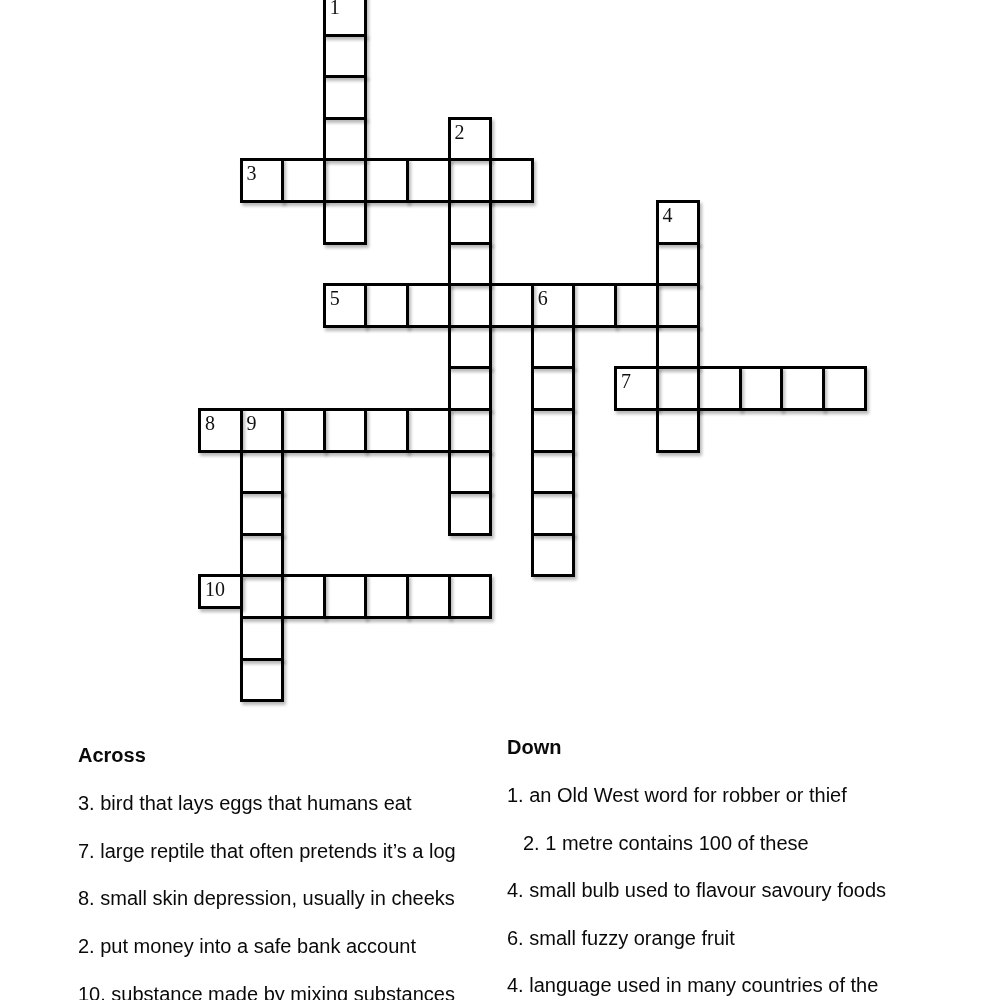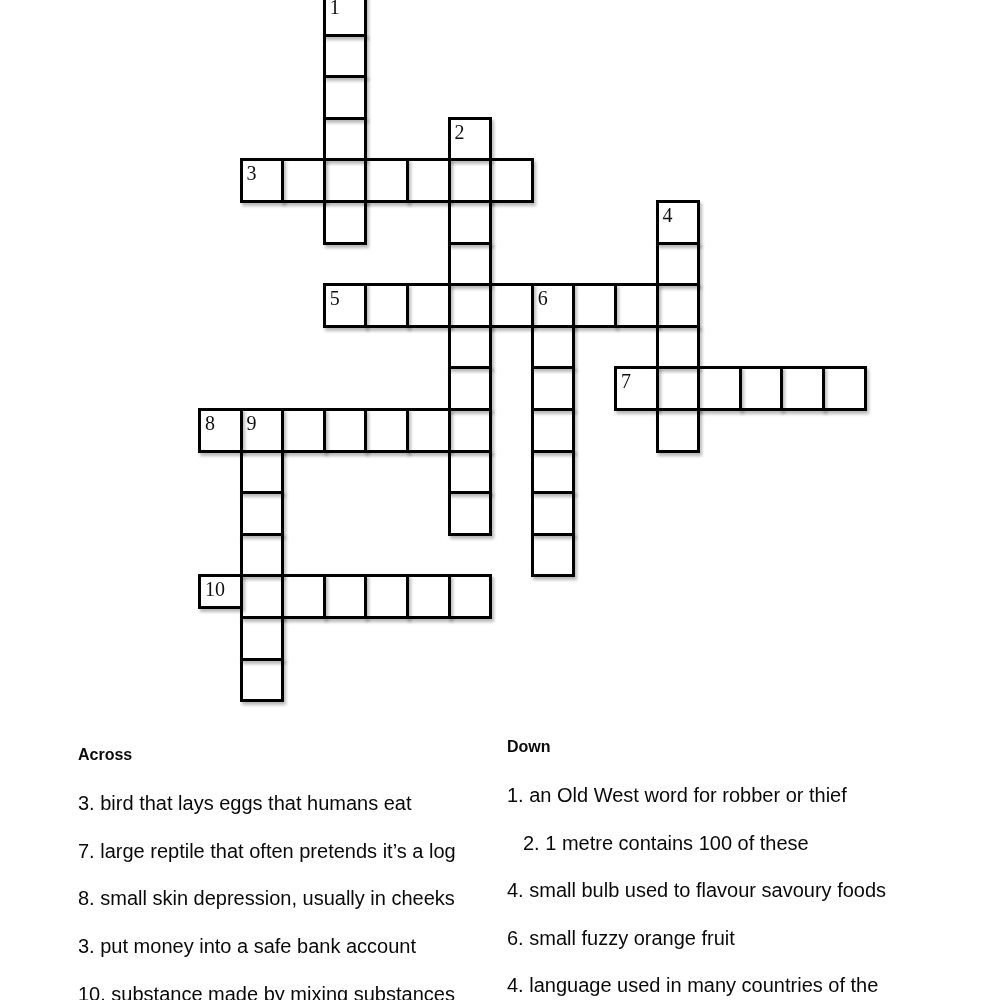--- a/index.html
+++ b/index.html
@@ -36,21 +36,21 @@
     font-size: 20px;
     line-height: 1.05;
     color: #111111;
   }
   .clue-col {
     position: absolute;
   }
   .clue-heading {
     position: absolute;
     left: 0; top: 0;
-    font-size: 16px;
+    font-size: 20px;
     font-weight: bold;
     line-height: 24px;
     white-space: nowrap;
   }
   .clue-line {
     position: absolute;
     left: 0;
     font-size: 20px;
     line-height: 24px;
     white-space: nowrap;
@@ -145,21 +145,21 @@
       <div class="cell" style="left: 322.8px; top: -8px; width: 44.6px; height: 44.6px;">
         <span class="cellnum">1</span>
       </div>
     </div>
 
   <div class="clue-col" id="across-col" style="left:78px; top:743px;">
     <div class="clue-heading">Across</div>
   <div class="clue-line" style="top: 48px;">3. bird that lays eggs that humans eat</div>
       <div class="clue-line" style="top: 95.7px;">7. large reptile that often pretends it’s a log</div>
       <div class="clue-line" style="top: 143.4px;">8. small skin depression, usually in cheeks</div>
-      <div class="clue-line" style="top: 191.1px;">3. put money into a safe bank account</div>
+      <div class="clue-line" style="top: 191.1px;">2. put money into a safe bank account</div>
       <div class="clue-line" style="top: 238.8px;">10. substance made by mixing substances</div>
     </div>
 
   <div class="clue-col" id="down-col" style="left:507px; top:735px;">
     <div class="clue-heading">Down</div>
   <div class="clue-line" style="top: 48px;">1. an Old West word for robber or thief</div>
       <div class="clue-line" style="top: 95.6px; margin-left: 16px;">2. 1 metre contains 100 of these</div>
       <div class="clue-line" style="top: 143.2px;">4. small bulb used to flavour savoury foods</div>
       <div class="clue-line" style="top: 190.8px; text-align: right;">6. small fuzzy orange fruit</div>
       <div class="clue-line" style="top: 238.4px;">4. language used in many countries of the</div>

